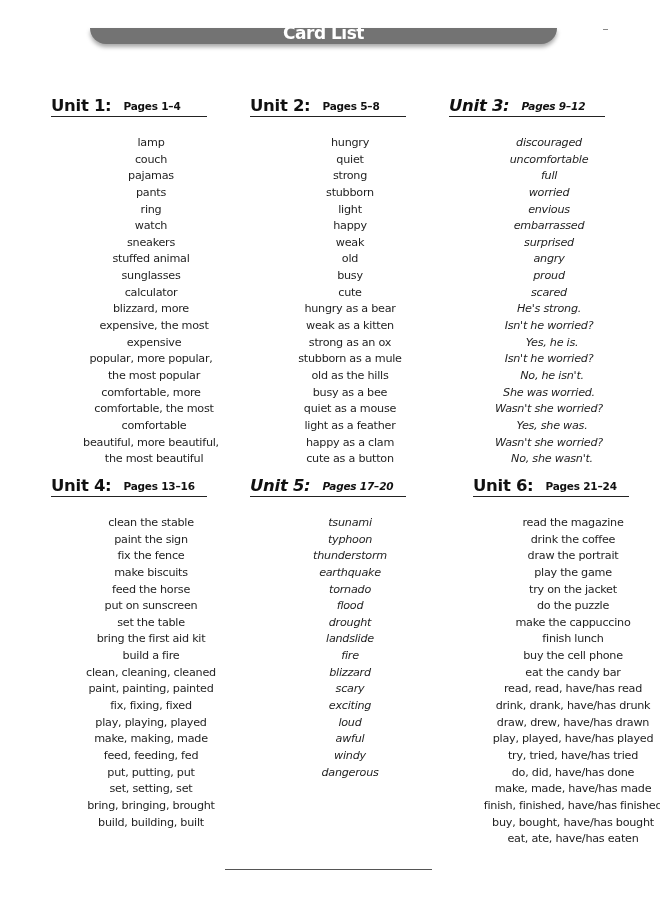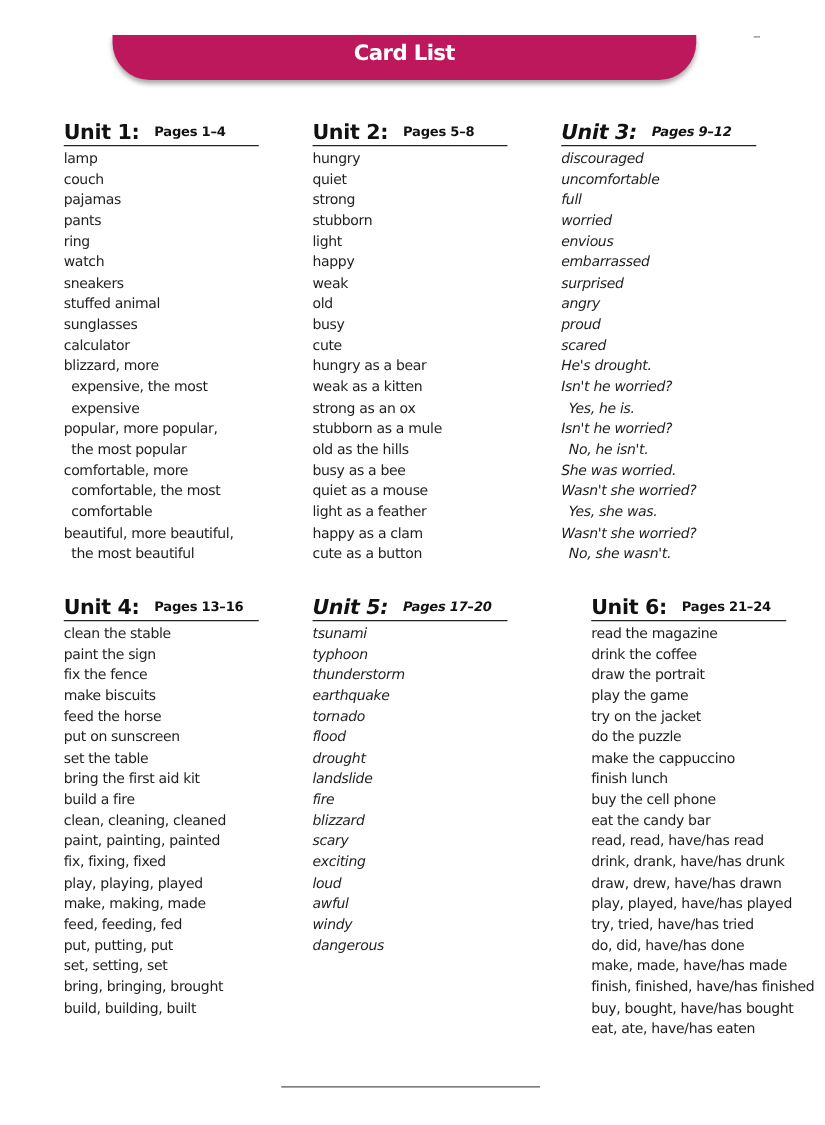--- a/index.html
+++ b/index.html
@@ -13,22 +13,22 @@
       position: relative;
       overflow: hidden;
       font-family: "DejaVu Sans", "Liberation Sans", sans-serif;
       color: #1a1a1a;
     }
     .banner {
       position: absolute;
       left: 90px;
       top: 28px;
       width: 467px;
-      height: 36px;
-      background: #be185d;
+      height: 16px;
+      background: #737373;
       border-radius: 0 0 30px 30px;
       box-shadow: 0 3px 4px rgba(0,0,0,0.35);
       display: flex;
       align-items: center;
       justify-content: center;
     }
     .banner-title {
       color: #fff;
       font-family: "DejaVu Sans", sans-serif;
       font-weight: bold;
@@ -47,21 +47,21 @@
     .unit {
       position: absolute;
       width: 200px;
     }
     .unit-header {
       display: flex;
       align-items: flex-end;
       border-bottom: 1.2px solid #222;
       width: 156px;
       height: 20px;
-      margin-bottom: 2px;
+      margin-bottom: 18px;
       white-space: nowrap;
     }
     .unit-title {
       font-family: "DejaVu Sans", sans-serif;
       font-weight: bold;
       font-size: 16.5px;
       color: #111;
       letter-spacing: -0.3px;
       line-height: 20px;
     }
@@ -71,20 +71,21 @@
       font-size: 10.5px;
       color: #111;
       margin-left: 12px;
       line-height: 20px;
       letter-spacing: -0.2px;
     }
     .items {
       list-style: none;
       margin: 0;
       padding: 0;
+      text-align: center;
     }
     .items li {
       font-family: "DejaVu Sans", sans-serif;
       font-size: 11.2px;
       line-height: 16.65px;
       height: 16.65px;
       white-space: nowrap;
       color: #1e1e1e;
       letter-spacing: -0.25px;
     }
@@ -175,21 +176,21 @@
       <li>discouraged</li>
       <li>uncomfortable</li>
       <li>full</li>
       <li>worried</li>
       <li>envious</li>
       <li>embarrassed</li>
       <li>surprised</li>
       <li>angry</li>
       <li>proud</li>
       <li>scared</li>
-      <li>He's drought.</li>
+      <li>He's strong.</li>
       <li>Isn't he worried?</li>
       <li class="indent">Yes, he is.</li>
       <li>Isn't he worried?</li>
       <li class="indent">No, he isn't.</li>
       <li>She was worried.</li>
       <li>Wasn't she worried?</li>
       <li class="indent">Yes, she was.</li>
       <li>Wasn't she worried?</li>
       <li class="indent">No, she wasn't.</li>
     </ul>

